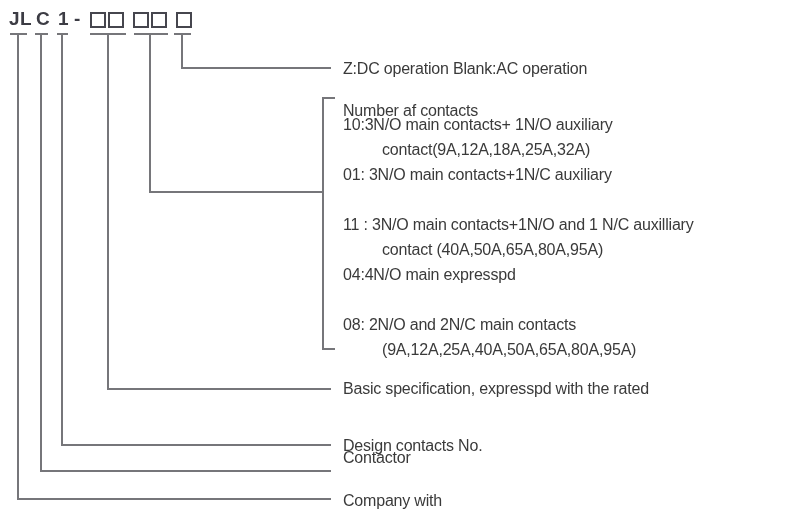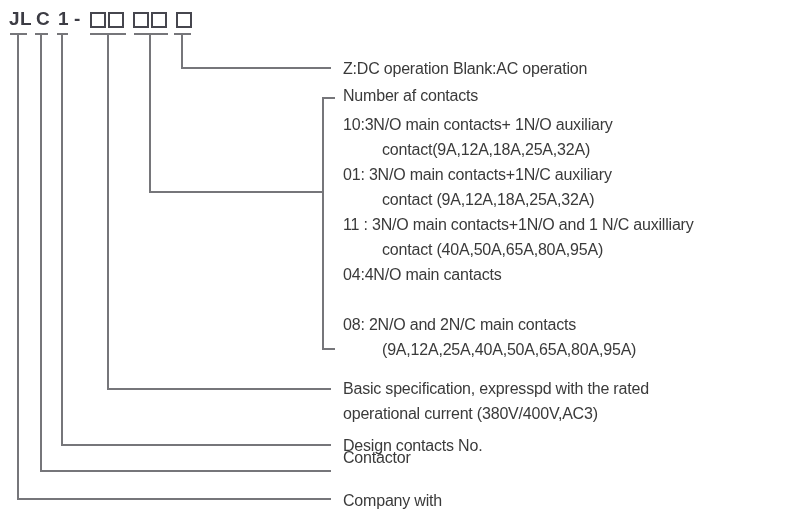--- a/index.html
+++ b/index.html
@@ -89,31 +89,29 @@
   <div class="hline" style="left:61px;  top:444px; width:270px"></div>
   <div class="hline" style="left:40px;  top:470px; width:291px"></div>
   <div class="hline" style="left:17px;  top:498px; width:314px"></div>
 
   <div class="vline" style="left:322px; top:97px;  height:253px"></div>
   <div class="tick" style="left:322px; top:97px;  width:13px"></div>
   <div class="tick" style="left:322px; top:348px; width:13px"></div>
 
   <div class="label" style="top:60px">Z:DC operation Blank:AC operation</div>
 
-  <div class="label" style="top:87px">Number af contacts</div>
+  <div class="label" style="top:102px">Number af contacts</div>
   <div class="label" style="top:116px">10:3N/O main contacts+ 1N/O auxiliary</div>
   <div class="label indent" style="top:141px">contact(9A,12A,18A,25A,32A)</div>
   <div class="label" style="top:166px">01: 3N/O main contacts+1N/C auxiliary</div>
-  <div class="label indent" style="top:191px">contact (9A,12A,18A,25A,32A)</div>
   <div class="label" style="top:216px">11 : 3N/O main contacts+1N/O and 1 N/C auxilliary</div>
   <div class="label indent" style="top:241px">contact (40A,50A,65A,80A,95A)</div>
-  <div class="label" style="top:266px">04:4N/O main cantacts</div>
+  <div class="label" style="top:266px">04:4N/O main expresspd</div>
   <div class="label" style="top:316px">08: 2N/O and 2N/C main contacts</div>
   <div class="label indent" style="top:341px">(9A,12A,25A,40A,50A,65A,80A,95A)</div>
 
   <div class="label" style="top:380px">Basic specification, expresspd with the rated</div>
-  <div class="label" style="top:405px">operational current (380V/400V,AC3)</div>
 
   <div class="label" style="top:437px">Design contacts No.</div>
   <div class="label" style="top:449px">Contactor</div>
   <div class="label" style="top:492px">Company with</div>
 
 </div>
 
 </body></html>

